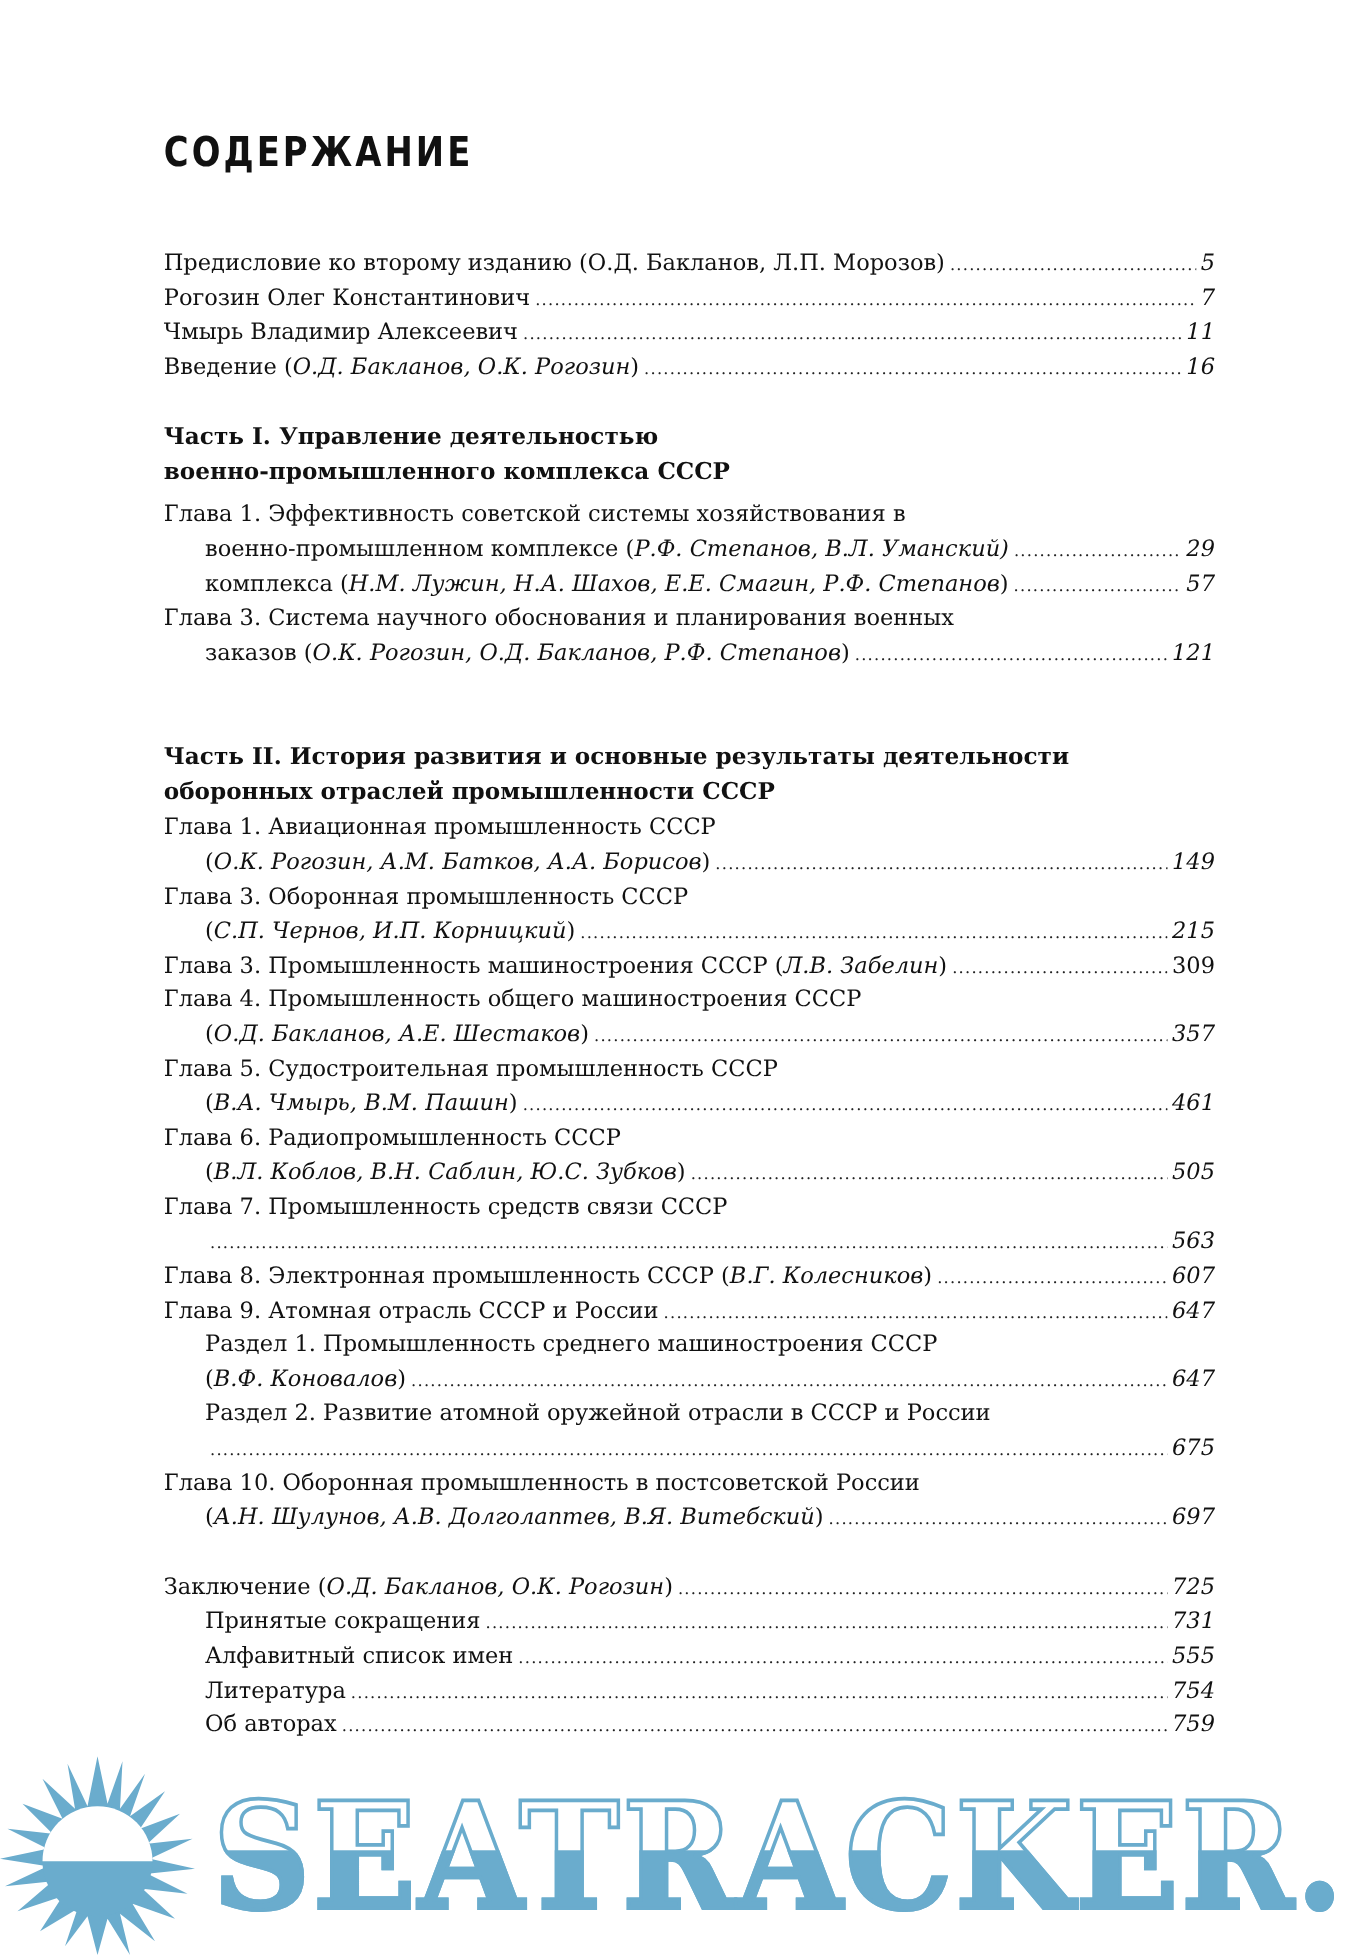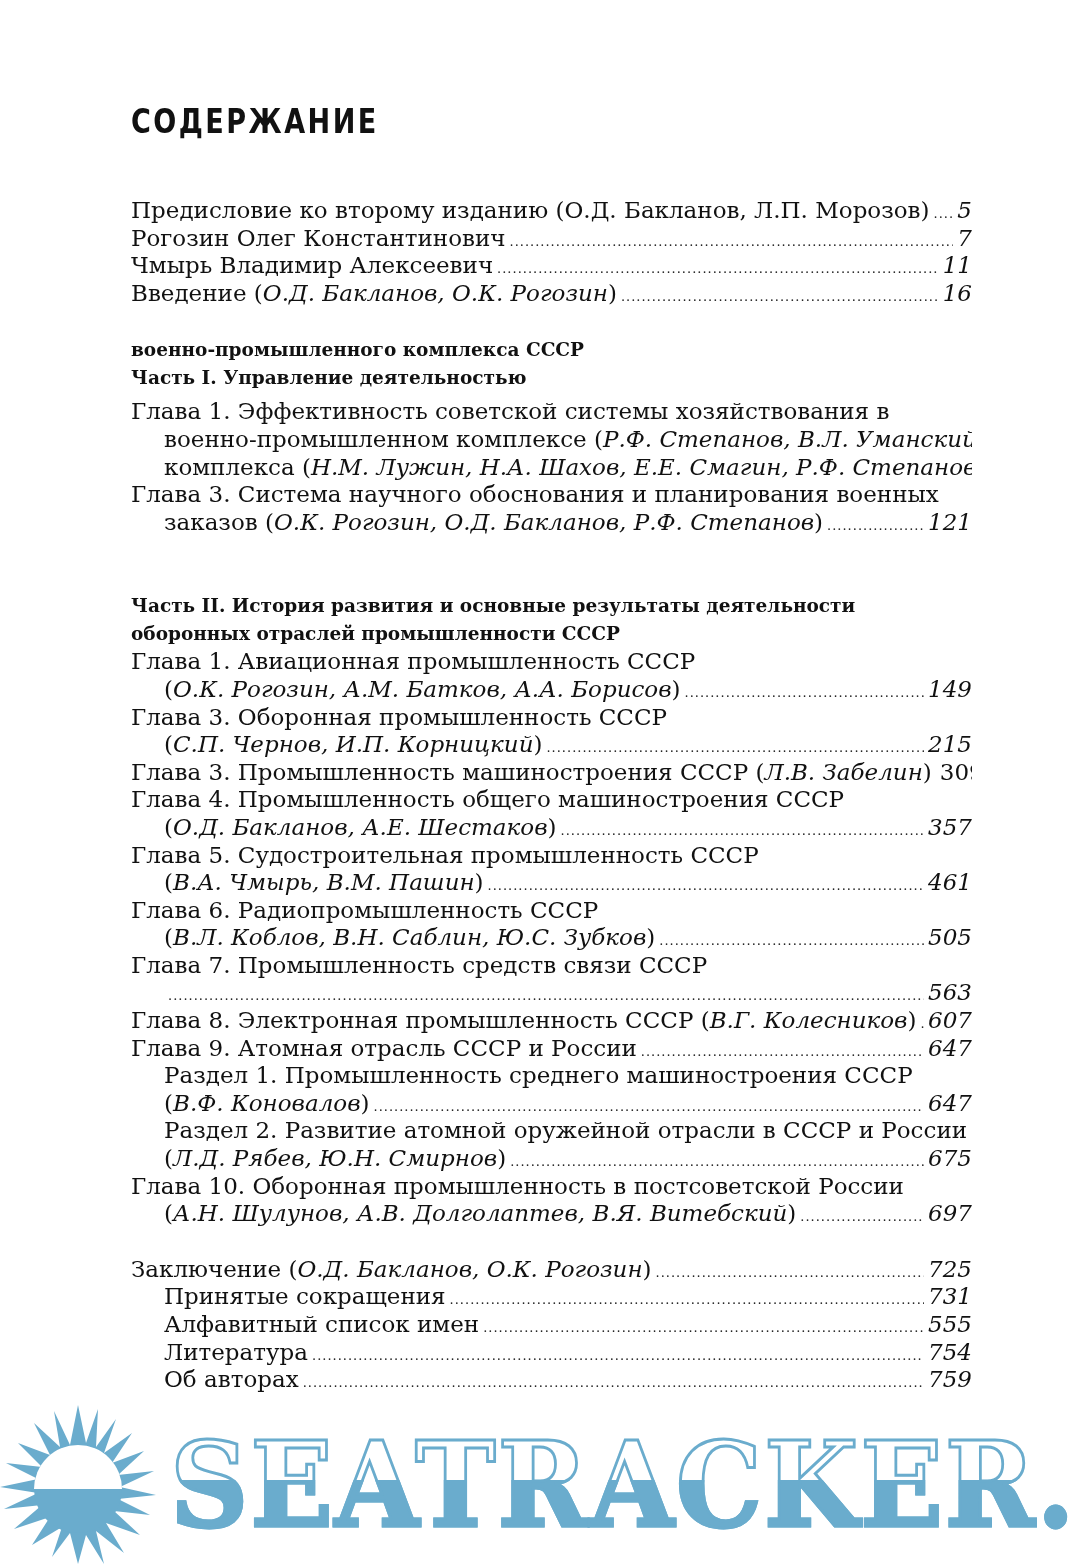--- a/index.html
+++ b/index.html
@@ -10,21 +10,21 @@
   .page { position: absolute; left: 131px; top: 0; width: 841px; }
   .title {
     position: absolute; top: 102px; left: 0;
     font-family: "DejaVu Sans", "Liberation Sans", sans-serif;
     font-weight: 900; font-size: 33px; letter-spacing: 3px;
     transform: scaleX(0.82); transform-origin: left top;
   }
   .toc { position: absolute; top: 197px; left: 0; width: 841px; }
   .line {
     display: flex; align-items: baseline; height: 27.6px; line-height: 27.6px;
-    font-size: 23px; white-space: nowrap; overflow: hidden;
+    font-size: 18px; white-space: nowrap; overflow: hidden;
   }
   .line.indent { padding-left: 33px; }
   .line .txt { flex: 0 0 auto; }
   .line .auth { font-style: italic; }
   .line .dots {
     flex: 1 1 auto; overflow: hidden; margin: 0 4px; color: #222;
     font-size: 13px; letter-spacing: 1px;
   }
   .line .dots::before {
     content: "..................................................................................................................................................................................................................";
@@ -77,22 +77,22 @@
     </div>
     <div class="line">
       <span class="txt"><span>Введение (</span><span class="auth">О.Д. Бакланов, О.К. Рогозин</span><span>)</span></span>
       <span class="dots"></span>
       <span class="pg">16</span>
     </div>
 
     <div class="gap1"></div>
 
     <div class="part">
+      <div>Часть I. Управление деятельностью</div>
       <div>военно-промышленного комплекса СССР</div>
-      <div>Часть I. Управление деятельностью</div>
     </div>
     <div style="height:6px"></div>
     <div class="line nodots">
         <span class="txt">Глава 1. Эффективность советской системы хозяйствования в</span>
         <span class="dots"></span>
       </div>
     <div class="line indent">
       <span class="txt"><span>военно-промышленном комплексе (</span><span class="auth">Р.Ф. Степанов, В.Л. Уманский)</span></span>
       <span class="dots"></span>
       <span class="pg">29</span>
@@ -194,21 +194,20 @@
     <div class="line indent">
       <span class="txt"><span>(</span><span class="auth">В.Ф. Коновалов</span><span>)</span></span>
       <span class="dots"></span>
         <span class="pg">647</span>
     </div>
     <div class="line nodots indent">
         <span class="txt">Раздел 2. Развитие атомной оружейной отрасли в СССР и России</span>
         <span class="dots"></span>
       </div>
     <div class="line indent">
-      <span class="txt"><span>(</span><span class="auth">Л.Д. Рябев, Ю.Н. Смирнов</span><span>)</span></span>
       <span class="dots"></span>
         <span class="pg">675</span>
     </div>
     <div class="line nodots">
         <span class="txt">Глава 10. Оборонная промышленность в постсоветской России</span>
         <span class="dots"></span>
       </div>
     <div class="line indent">
       <span class="txt"><span>(</span><span class="auth">А.Н. Шулунов, А.В. Долголаптев, В.Я. Витебский</span><span>)</span></span>
       <span class="dots"></span>

